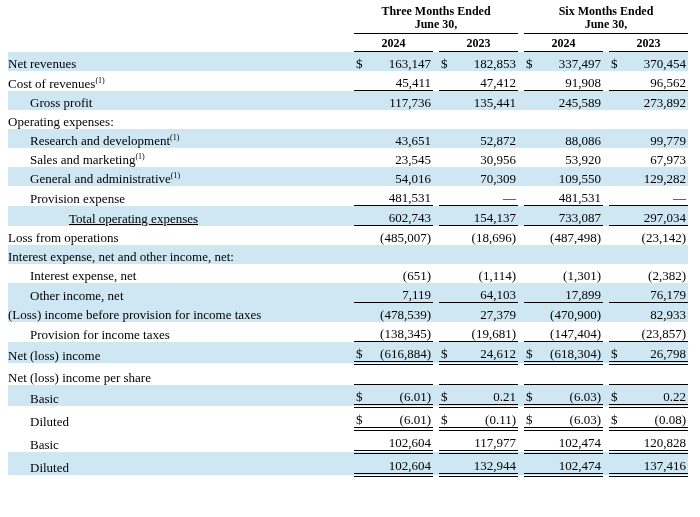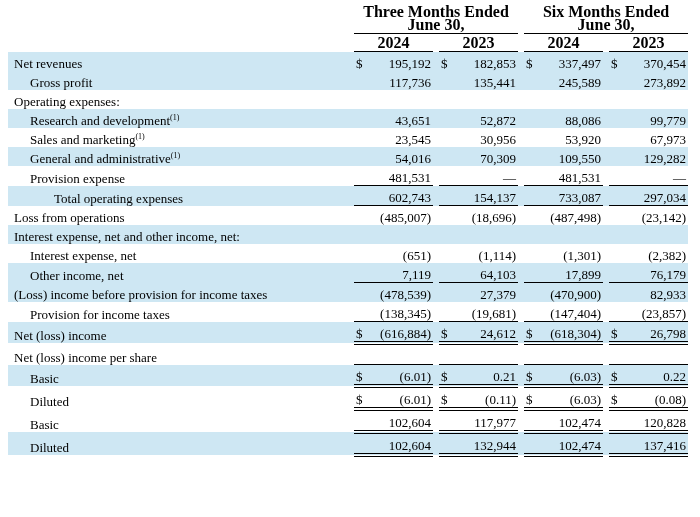--- a/index.html
+++ b/index.html
@@ -23,45 +23,45 @@
   }
   col.c-label { width: 346px; }
   col.c-cur   { width: 17px; }
   col.c-val   { width: 62px; }
   col.c-gap   { width: 6px; }
 
   th, td { padding: 0; vertical-align: bottom; }
 
   thead th.span-h {
     font-weight: bold;
-    font-size: 16px;
+    font-size: 12px;
     line-height: 13px;
     text-align: center;
     border-bottom: 1px solid #000;
     padding-bottom: 2px;
   }
   thead th.year-h {
     font-weight: bold;
-    font-size: 16px;
+    font-size: 12px;
     line-height: 14px;
     text-align: center;
     border-bottom: 1px solid #000;
     padding: 2px 0 1px 0;
   }
   thead th.gap-h, thead th.lbl-h { border: none; }
 
   tbody td {
     font-size: 13px;
     line-height: 15px;
     height: 19px;
   }
   td.lbl { text-align: left; }
-  td.ind0 { padding-left: 6px; }
+  td.ind0 { }
   td.ind1 { padding-left: 22px; margin-left: 31px; }
-  td.ind2 { padding-left: 46px; }
+  td.ind2 { padding-left: 61px; text-decoration: underline; }
   td.cur { text-align: left; padding-left: 2px; }
   td.val { text-align: right; padding-right: 2px; white-space: nowrap; }
   td.gapc { }
 
   tr.shaded td { background: var(--row-highlight, #cee7f3); }
 
   td.bb1 { border-bottom: 1px solid #000; }
   td.bb2 { border-bottom: 4px double #000; }
   td.bt1 { border-top: 1px solid #000; }
 
@@ -112,30 +112,44 @@
         <th class="gap-h"></th>
         <th class="year-h" colspan="2">2024</th>
         <th class="gap-h"></th>
         <th class="year-h" colspan="2">2023</th>
       </tr>
     </thead>
     <tbody id="tbody">
         <tr class="shaded">
           <td class="lbl ind0"><span>Net revenues</span></td>
           <td class="cur">$</td>
-          <td class="val">195,192</td>
+          <td class="val">163,147</td>
           <td class="gapc"></td>
           <td class="cur">$</td>
           <td class="val">182,853</td>
           <td class="gapc"></td>
           <td class="cur">$</td>
           <td class="val">337,497</td>
           <td class="gapc"></td>
           <td class="cur">$</td>
           <td class="val">370,454</td>
+        </tr>
+        <tr>
+          <td class="lbl ind0"><span>Cost of revenues</span><sup class="fn">(1)</sup></td>
+          <td class="cur bb1"></td>
+          <td class="val bb1">45,411</td>
+          <td class="gapc"></td>
+          <td class="cur bb1"></td>
+          <td class="val bb1">47,412</td>
+          <td class="gapc"></td>
+          <td class="cur bb1"></td>
+          <td class="val bb1">91,908</td>
+          <td class="gapc"></td>
+          <td class="cur bb1"></td>
+          <td class="val bb1">96,562</td>
         </tr>
         <tr class="shaded">
           <td class="lbl ind1"><span>Gross profit</span></td>
           <td class="cur"></td>
           <td class="val">117,736</td>
           <td class="gapc"></td>
           <td class="cur"></td>
           <td class="val">135,441</td>
           <td class="gapc"></td>
           <td class="cur"></td>

